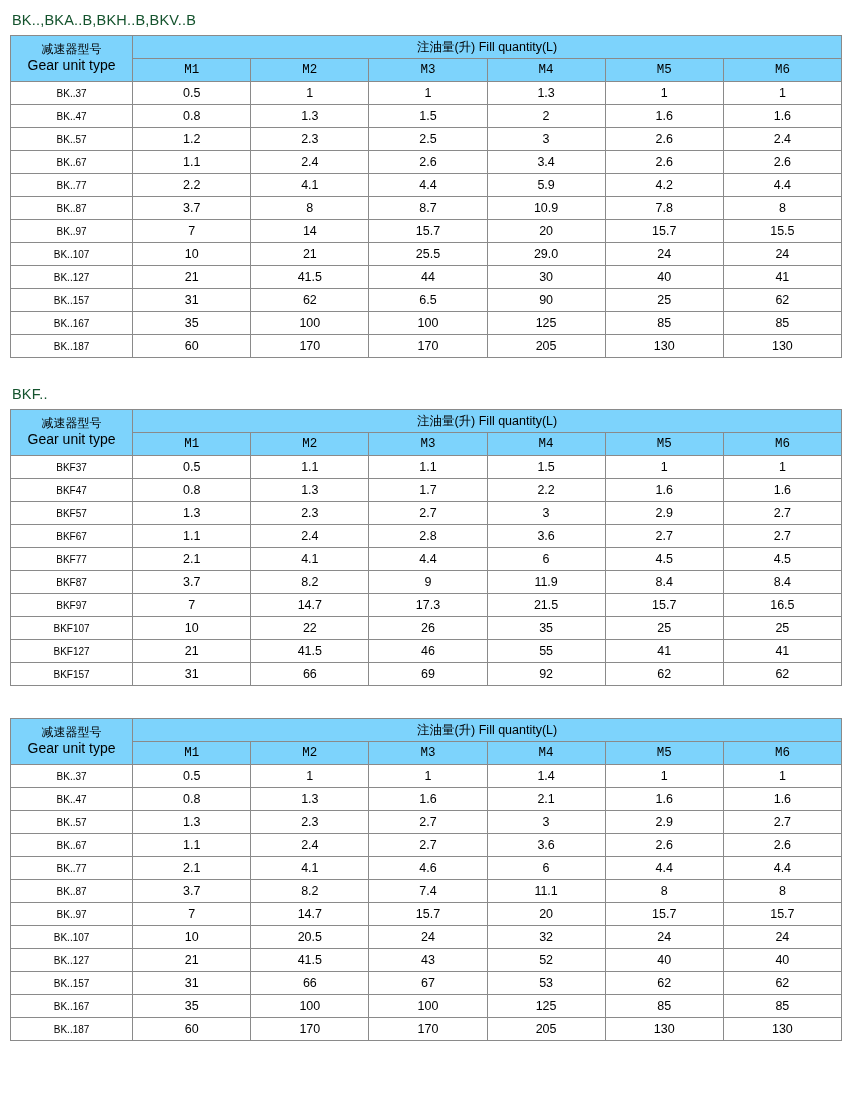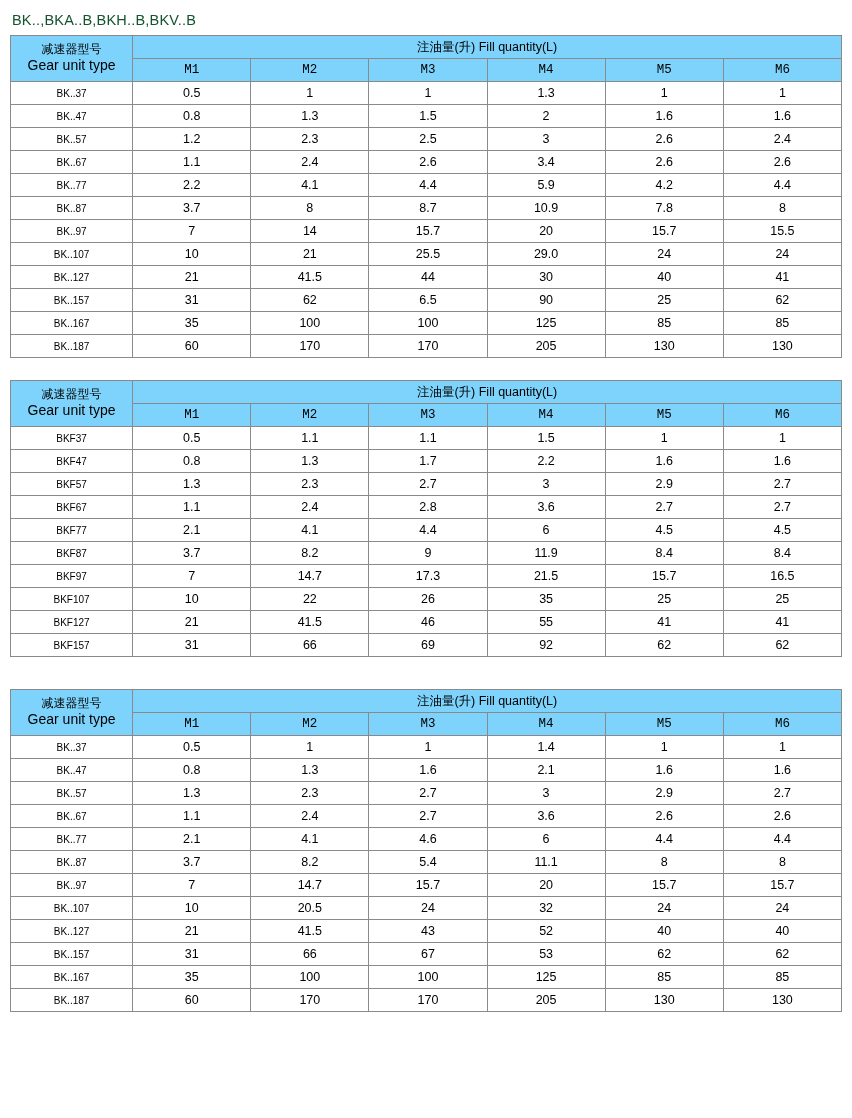--- a/index.html
+++ b/index.html
@@ -225,20 +225,21 @@
               <td>170</td>
               <td>205</td>
               <td>130</td>
               <td>130</td>
             </tr>
           </tbody>
         </table>
       </div>
       <div class="spacer-sm"></div>
       <div class="section">
+        <div class="section-title">BKF..</div>
         <table class="fill-table">
           <colgroup>
             <col style="width: 122px;">
             <col class="col-m">
             <col class="col-m">
             <col class="col-m">
             <col class="col-m">
             <col class="col-m">
             <col class="col-m">
           </colgroup>
@@ -425,21 +426,21 @@
               <td>4.1</td>
               <td>4.6</td>
               <td>6</td>
               <td>4.4</td>
               <td>4.4</td>
             </tr>
             <tr>
               <td class="typecell">BK..87</td>
               <td>3.7</td>
               <td>8.2</td>
-              <td>5.4</td>
+              <td>7.4</td>
               <td>11.1</td>
               <td>8</td>
               <td>8</td>
             </tr>
             <tr>
               <td class="typecell">BK..97</td>
               <td>7</td>
               <td>14.7</td>
               <td>15.7</td>
               <td>20</td>

